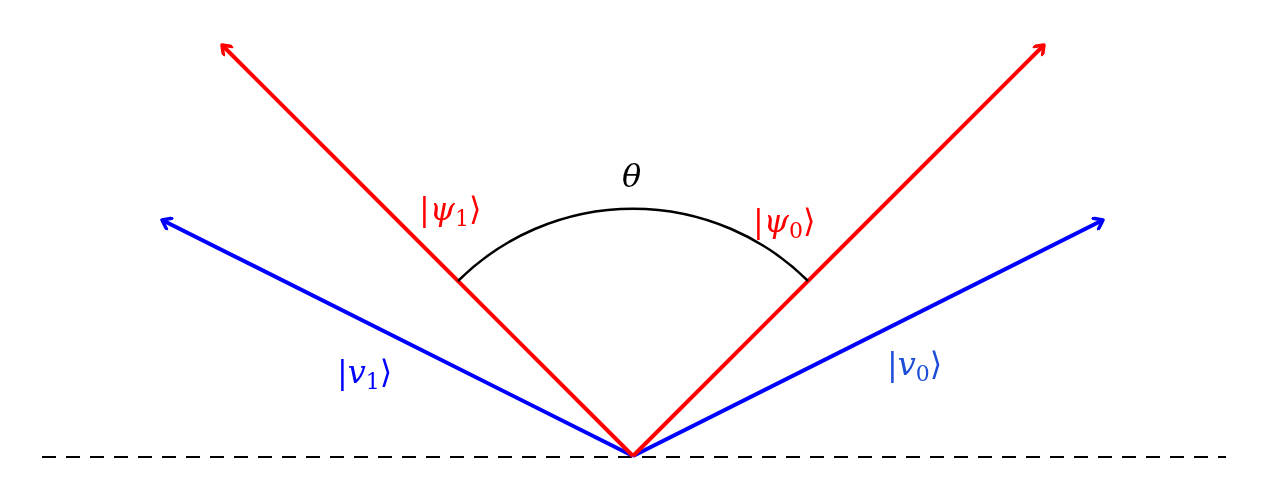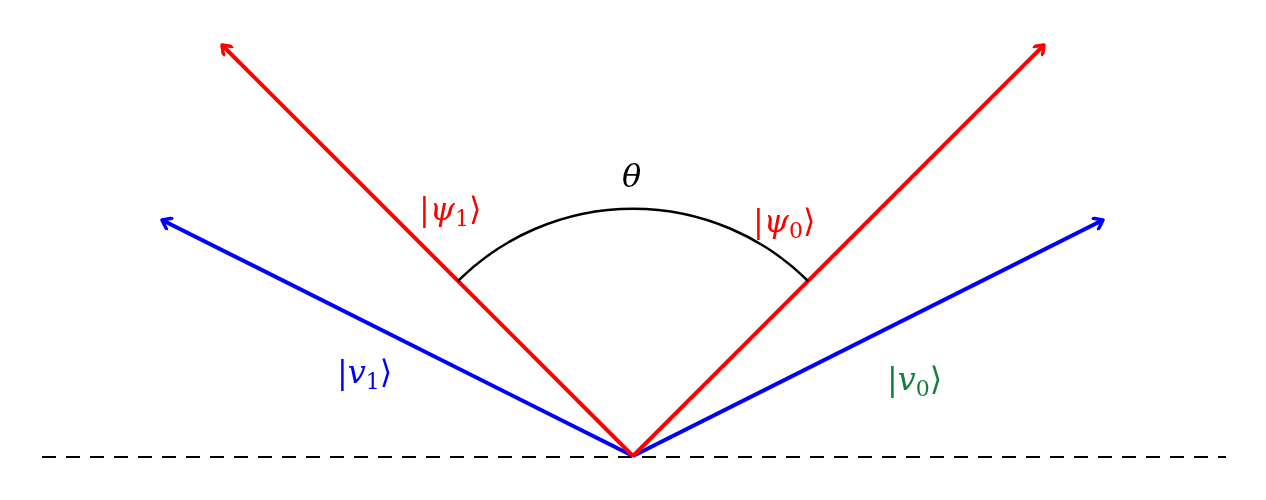--- a/index.html
+++ b/index.html
@@ -42,15 +42,15 @@
 </div>
 
 <div class="lbl" style="left:753px; top:205px; color:#ff0000;">
   <span>|</span><i>ψ</i><sub>0</sub><span>⟩</span>
 </div>
 
 <div class="lbl" style="left:317px; top:356px; color:#0000ff;margin-left:20px;">
   <span>|</span><i>v</i><sub>1</sub><span>⟩</span>
 </div>
 
-<div class="lbl" style="left:887px; top:363px; color:#15803d;">
+<div class="lbl" style="left:887px; top:348px; color:#1d4ed8;">
   <span>|</span><i>v</i><sub>0</sub><span>⟩</span>
 </div>
 
 </body></html>

